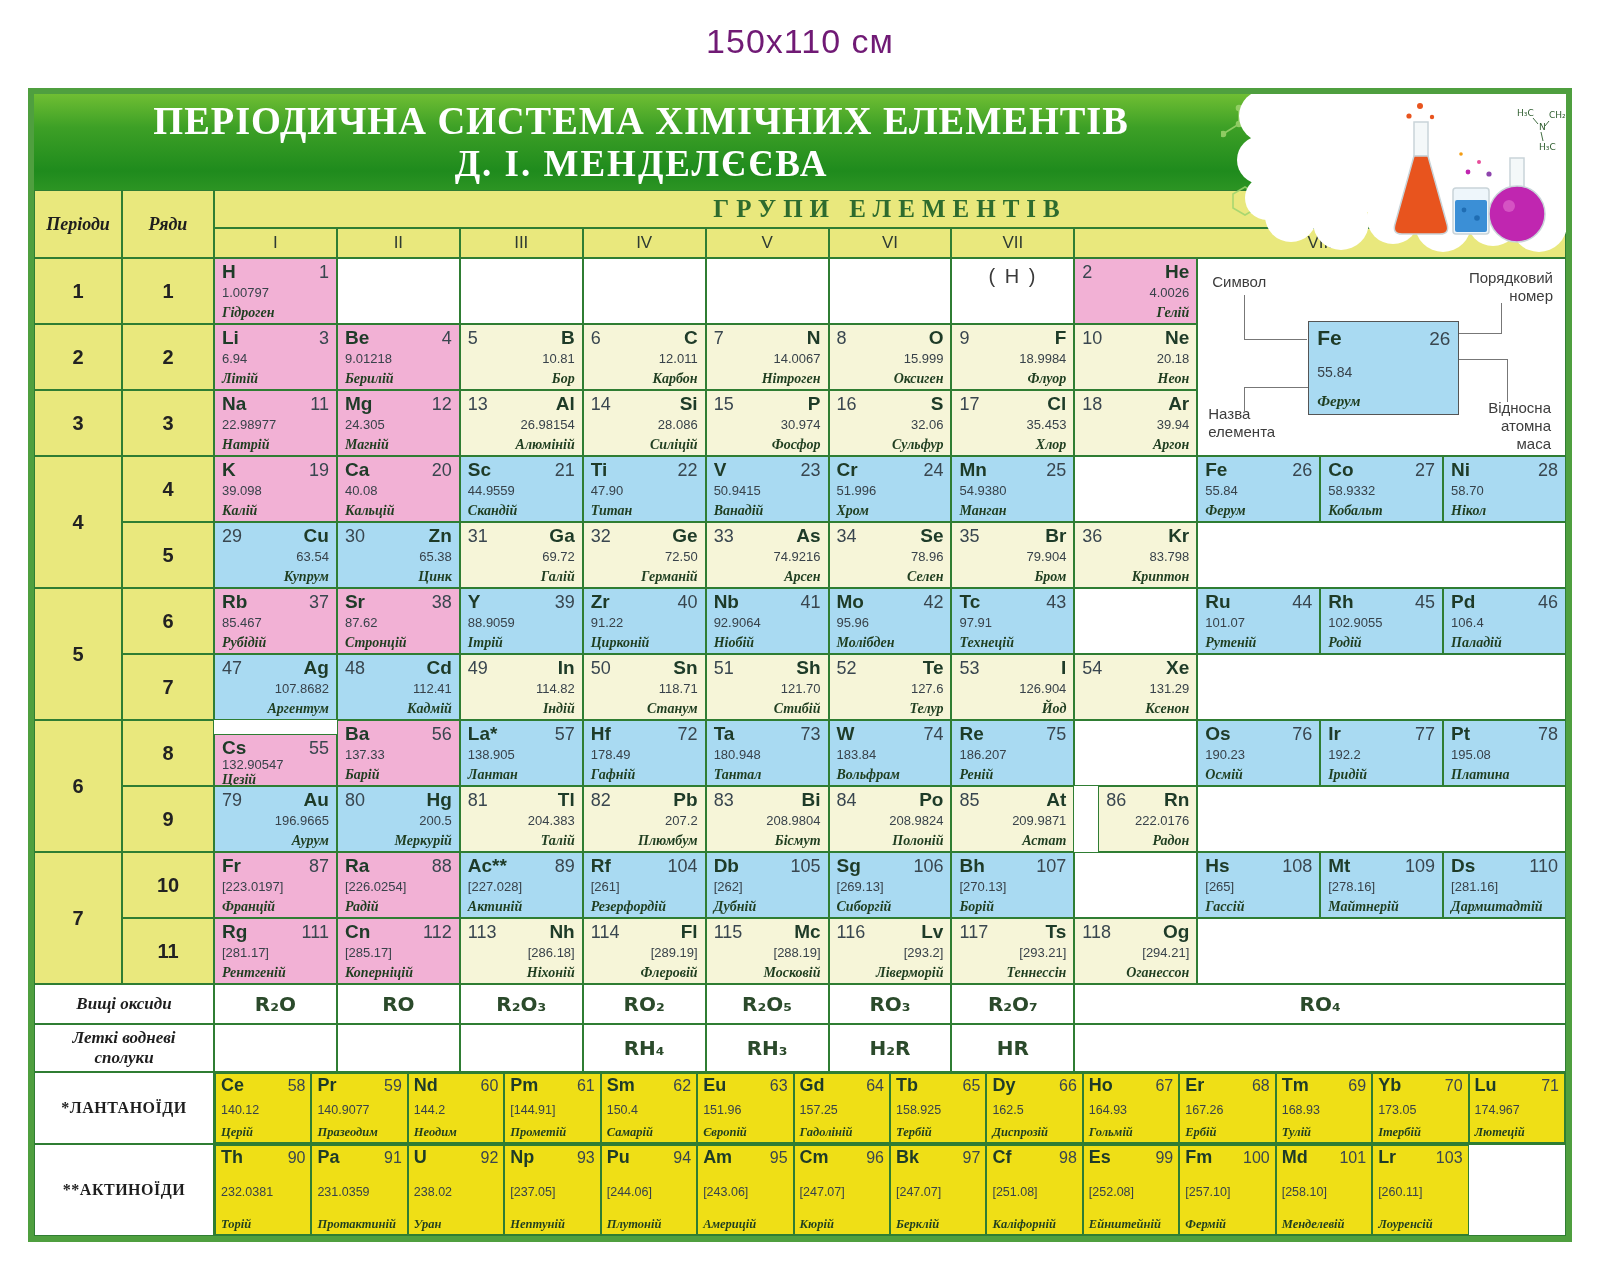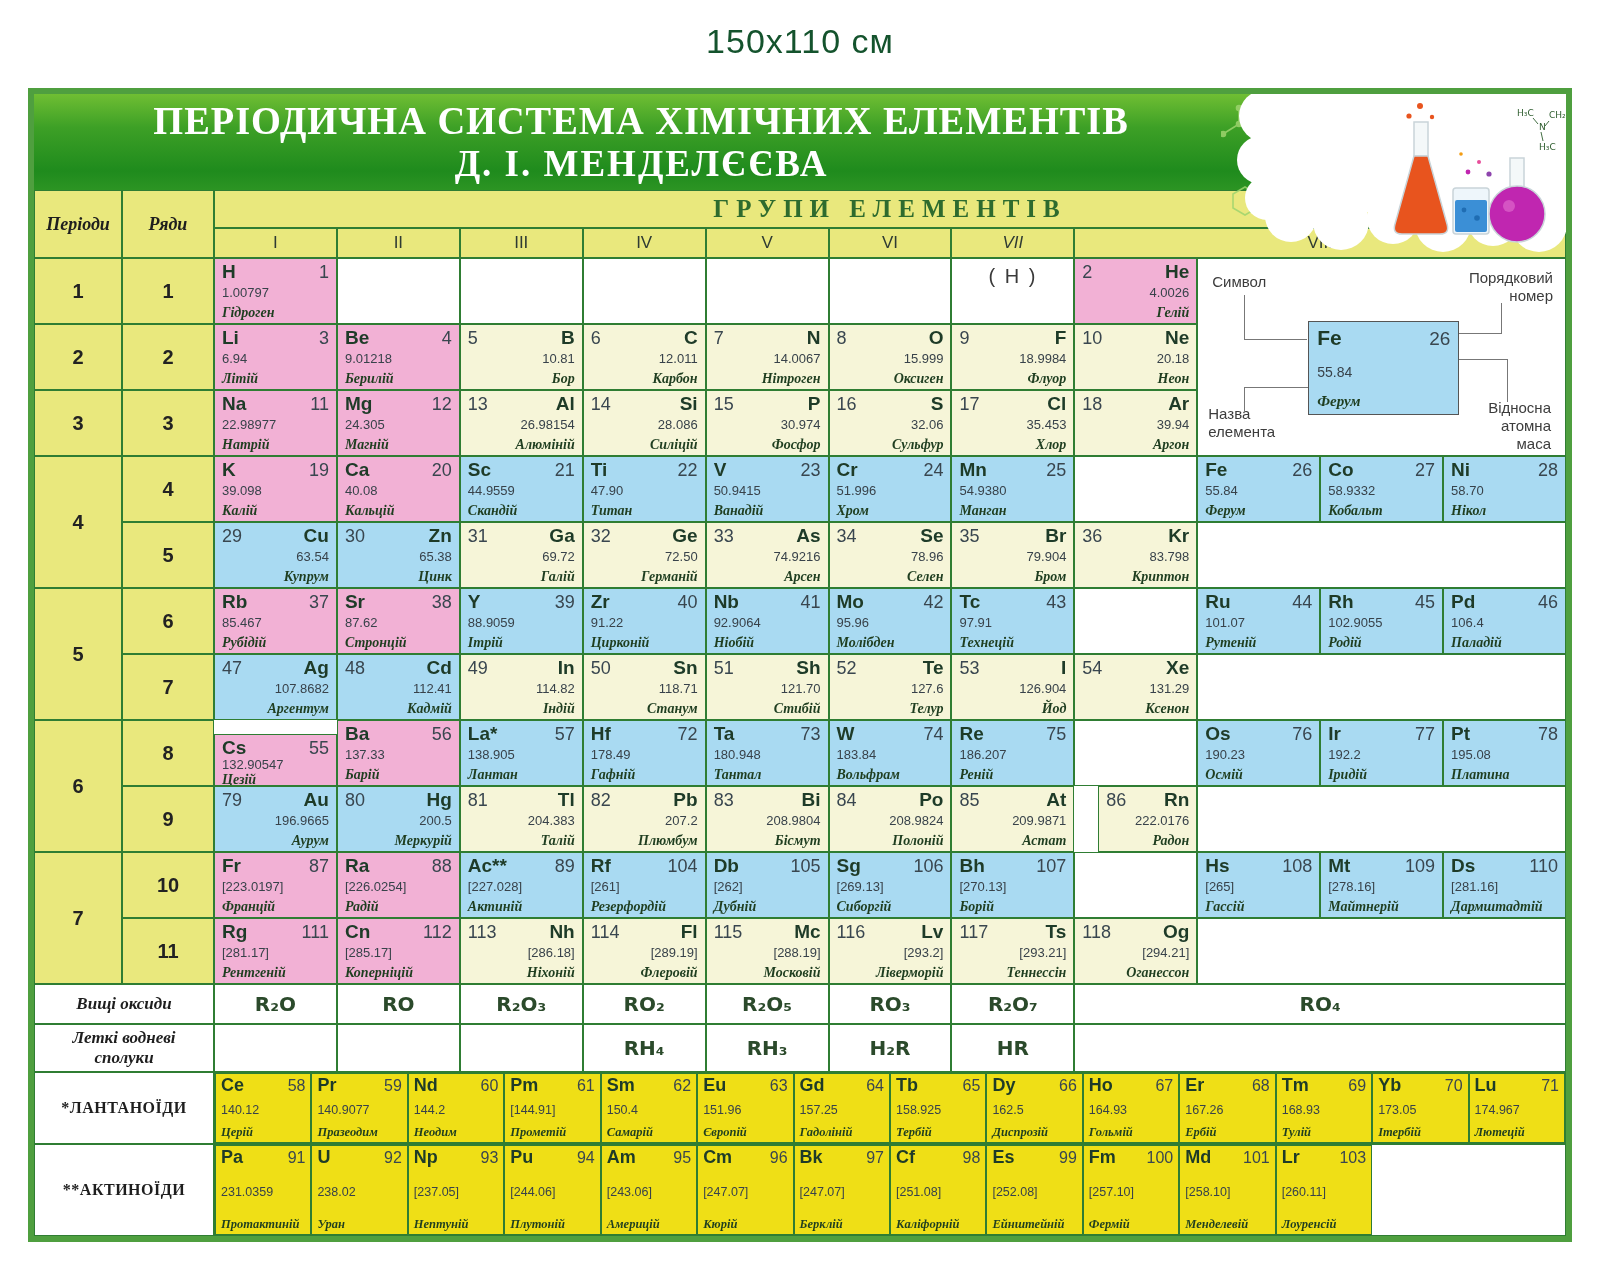--- a/index.html
+++ b/index.html
@@ -1,18 +1,18 @@
 <!DOCTYPE html>
 <html><head>
 <meta charset="utf-8">
 <style>
   html,body{margin:0;padding:0;background:#fff;}
   .page{width:1600px;height:1270px;background:#fff;position:relative;overflow:hidden;
         font-family:"Liberation Sans","DejaVu Sans",sans-serif;color:#222;}
-  .size-title{text-align:center;padding-top:22px;font-size:34px;color:#14532d;letter-spacing:1px;}
+  .size-title{text-align:center;padding-top:22px;font-size:34px;color:#701a75;letter-spacing:1px;}
   .poster{position:absolute;left:28px;top:88px;width:1532px;border:6px solid #4f9f3f;background:#fff;}
   
   .band{position:relative;height:96px;background:linear-gradient(180deg,#6fbe33 0%,#3da026 35%,#1f8b1d 80%,#2c9423 100%);}
   .band .titles{position:absolute;left:0;top:0;width:1215px;height:100%;display:flex;flex-direction:column;
         align-items:center;justify-content:center;color:#fff;font-family:"Liberation Serif","DejaVu Serif",serif;font-weight:bold;}
   .band .t1{font-size:40px;line-height:1.12;letter-spacing:1px;transform:scaleX(.96);white-space:nowrap;}
   .band .t2{font-size:37px;line-height:1.1;letter-spacing:2px;}
   .illus{position:absolute;top:0;right:0;z-index:6;pointer-events:none;}
   
   .grid{position:relative;display:grid;z-index:1;background:#fff;
@@ -175,21 +175,21 @@
       </div>
     <div class="cell khaki side-hdr" style="grid-area: 1 / 1 / 3 / 2;">Періоди</div>
         <div class="cell khaki side-hdr" style="grid-area: 1 / 2 / 3 / 3;">Ряди</div>
         <div class="cell khaki groups-title" style="grid-area: 1 / 3 / 2 / 14;">ГРУПИ ЕЛЕМЕНТІВ</div>
         <div class="cell khaki numeral" style="grid-area: 2 / 3 / 3 / 4;">I</div>
         <div class="cell khaki numeral" style="grid-area: 2 / 4 / 3 / 5;">II</div>
         <div class="cell khaki numeral" style="grid-area: 2 / 5 / 3 / 6;">III</div>
         <div class="cell khaki numeral" style="grid-area: 2 / 6 / 3 / 7;">IV</div>
         <div class="cell khaki numeral" style="grid-area: 2 / 7 / 3 / 8;">V</div>
         <div class="cell khaki numeral" style="grid-area: 2 / 8 / 3 / 9;">VI</div>
-        <div class="cell khaki numeral" style="grid-area: 2 / 9 / 3 / 10; font-style: italic;">VII</div>
+        <div class="cell khaki numeral" style="grid-area: 2 / 9 / 3 / 10;">VII</div>
         <div class="cell khaki numeral" style="grid-area: 2 / 10 / 3 / 14;">VIII</div>
         <div class="cell khaki plabel" style="grid-area: 3 / 1 / 4 / 2;">1</div>
         <div class="cell khaki plabel" style="grid-area: 4 / 1 / 5 / 2;">2</div>
         <div class="cell khaki plabel" style="grid-area: 5 / 1 / 6 / 2;">3</div>
         <div class="cell khaki plabel" style="grid-area: 6 / 1 / 8 / 2;">4</div>
         <div class="cell khaki plabel" style="grid-area: 8 / 1 / 10 / 2;">5</div>
         <div class="cell khaki plabel" style="grid-area: 10 / 1 / 12 / 2;">6</div>
         <div class="cell khaki plabel" style="grid-area: 12 / 1 / 14 / 2;">7</div>
         <div class="cell khaki slabel" style="grid-area: 3 / 2 / 4 / 3;">1</div>
         <div class="cell khaki slabel" style="grid-area: 4 / 2 / 5 / 3;">2</div>
@@ -1066,20 +1066,28 @@
               <span class="sym">Lu</span>
               <span class="num">71</span>
             </div>
             <div class="mass">174.967</div>
             <div class="name">Лютецій</div>
           </div>
         </div>
         <div class="cell series-wrap" style="grid-area: 17 / 3 / 18 / 14;">
           <div class="cell el c-yellow al-left">
             <div class="l1">
+              <span class="sym">Th</span>
+              <span class="num">90</span>
+            </div>
+            <div class="mass">232.0381</div>
+            <div class="name">Торій</div>
+          </div>
+          <div class="cell el c-yellow al-left">
+            <div class="l1">
               <span class="sym">Pa</span>
               <span class="num">91</span>
             </div>
             <div class="mass">231.0359</div>
             <div class="name">Протактиній</div>
           </div>
           <div class="cell el c-yellow al-left">
             <div class="l1">
               <span class="sym">U</span>
               <span class="num">92</span>

